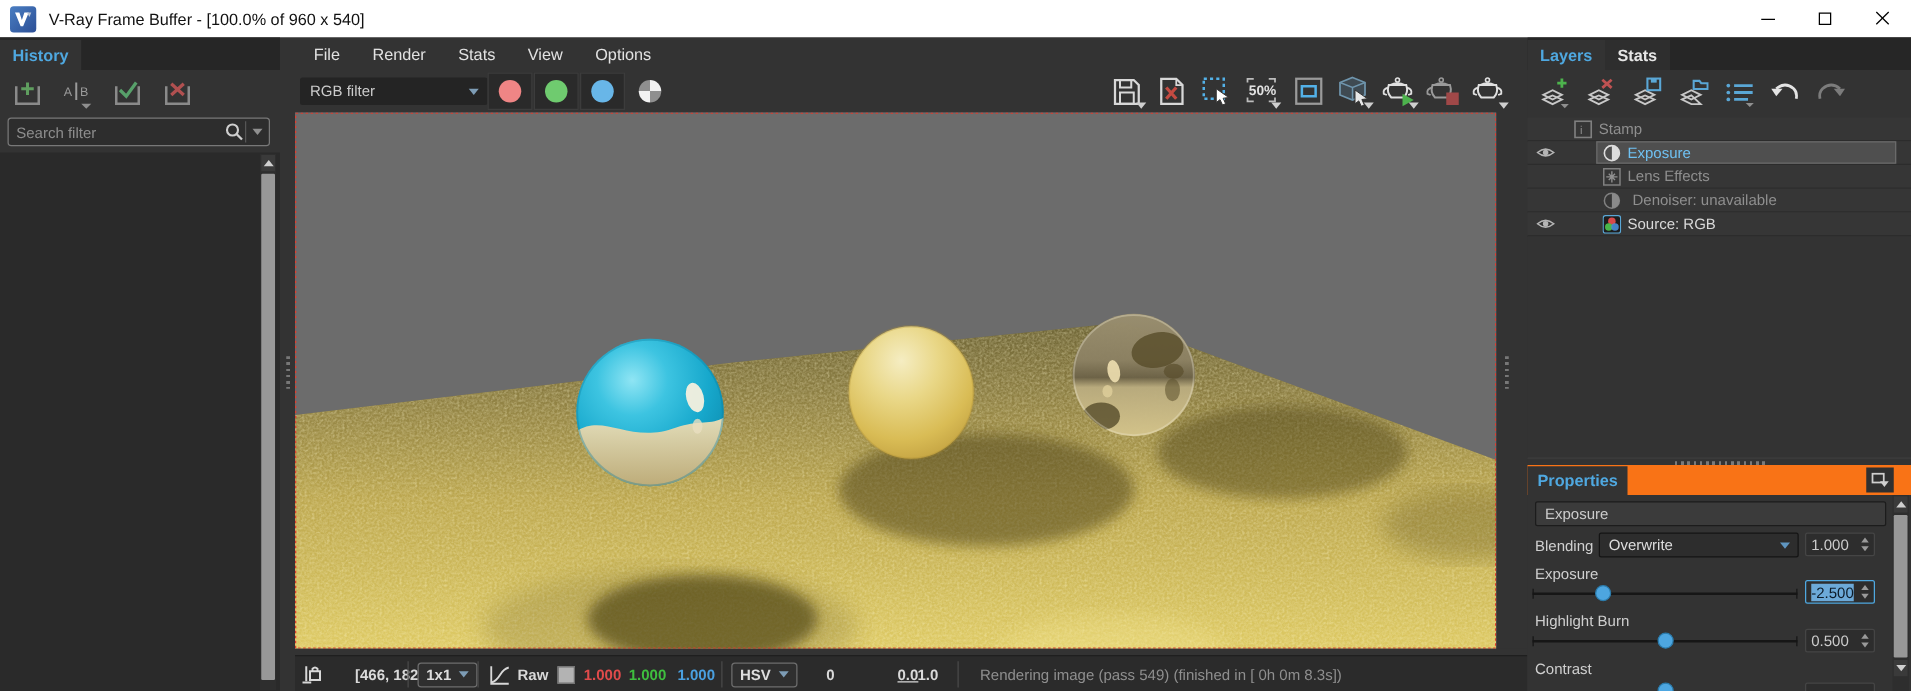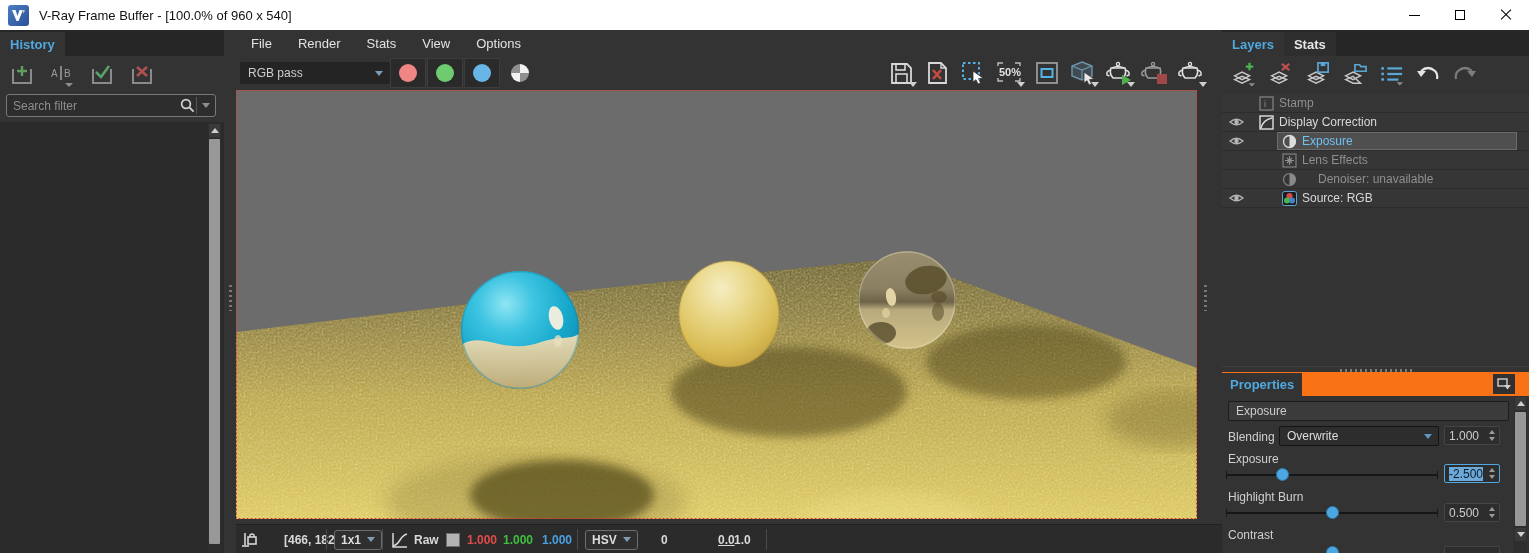--- a/index.html
+++ b/index.html
@@ -222,21 +222,21 @@
     <div class="menubar">
       <div class="menu-item">File</div>
       <div class="menu-item">Render</div>
       <div class="menu-item">Stats</div>
       <div class="menu-item">View</div>
       <div class="menu-item">Options</div>
     </div>
 
     <div class="toolbar">
       <div class="chan-select">
-        <span>RGB pass</span>
+        <span>RGB filter</span>
         <div class="tri-dn"></div>
       </div>
       <div class="circ-btn" style="left:154px;">
           <div class="circ" style="background:#ef8585;"></div>
         </div>
       <div class="circ-btn" style="left:191px;">
           <div class="circ" style="background:#6fcb6f;"></div>
         </div>
       <div class="circ-btn" style="left:228px;">
           <div class="circ" style="background:#68b6e8;"></div>
@@ -457,20 +457,21 @@
       <div class="abs" style="left:349px;">
         <div class="ddbox">
             <span>HSV</span>
             <div class="tri-dn"></div>
           </div>
       </div>
       <div class="abs val" style="left:425px;">0</div>
       <div class="abs val" style="left:482px;text-decoration:underline;">0.0</div>
       <div class="abs val" style="left:498px;">1.0</div>
       <div class="sep" style="left:530px;"></div>
+      <div class="abs status-msg" style="left:548px;">Rendering image (pass 549) (finished in [ 0h  0m  8.3s])</div>
     </div>
   </div>
 
   <div class="splitter-v" style="left:1200px; width:10px; background:transparent;">
       <div class="grip-v" style="left:4px;"></div>
     </div>
 
   <div class="right-panel">
     <div class="tabrow">
       <div class="tab active">Layers</div>
@@ -538,35 +539,20 @@
       <div class="layer-row">
         <span class="licon" style="left:37px;">
           <svg width="15" height="15" viewBox="0 0 15 15">
               <rect x="1" y="1" width="13" height="13" fill="none" stroke="#808080" stroke-width="1.3"></rect>
               <text x="5" y="11" font-size="9" fill="#909090" font-family="sans-serif">i</text>
             </svg>
         </span>
         <span class="lname dim" style="left:57px;">Stamp</span>
       </div>
 
-      <div class="layer-row">
-        <span class="eye">
-          <svg width="15" height="12" viewBox="0 0 15 12">
-              <path d="M1,6 Q7.5,0.5 14,6 Q7.5,11.5 1,6 Z" fill="none" stroke="#b5b5b5" stroke-width="1.3"></path>
-              <circle cx="7.5" cy="6" r="2.2" fill="#b5b5b5"></circle>
-            </svg>
-        </span>
-        <span class="licon" style="left:37px;">
-          <svg width="15" height="15" viewBox="0 0 15 15">
-              <rect x="1" y="1" width="13" height="13" fill="none" stroke="#e0e0e0" stroke-width="1.4"></rect>
-              <path d="M2,13 Q4,5 13,3" fill="none" stroke="#e0e0e0" stroke-width="1.4"></path>
-            </svg>
-        </span>
-        <span class="lname normal" style="left:57px;">Display Correction</span>
-      </div>
 
       <div class="layer-row">
         <div class="row-sel"></div>
         <span class="eye">
           <svg width="15" height="12" viewBox="0 0 15 12">
               <path d="M1,6 Q7.5,0.5 14,6 Q7.5,11.5 1,6 Z" fill="none" stroke="#b5b5b5" stroke-width="1.3"></path>
               <circle cx="7.5" cy="6" r="2.2" fill="#b5b5b5"></circle>
             </svg>
         </span>
         <span class="licon" style="left:60px;">
@@ -588,21 +574,21 @@
         <span class="lname dim" style="left:80px;">Lens Effects</span>
       </div>
 
       <div class="layer-row">
         <span class="licon" style="left:60px;">
           <svg width="15" height="15" viewBox="0 0 15 15">
               <circle cx="7.5" cy="7.5" r="6" fill="none" stroke="#808080" stroke-width="1.2"></circle>
               <path d="M7.5,1.5 A6,6 0 0,1 7.5,13.5 Z" fill="#8a8a8a"></path>
             </svg>
         </span>
-        <span class="lname dim" style="left:96px;">Denoiser: unavailable</span>
+        <span class="lname dim" style="left:84px;">Denoiser: unavailable</span>
       </div>
 
       <div class="layer-row">
         <span class="eye">
           <svg width="15" height="12" viewBox="0 0 15 12">
               <path d="M1,6 Q7.5,0.5 14,6 Q7.5,11.5 1,6 Z" fill="none" stroke="#b5b5b5" stroke-width="1.3"></path>
               <circle cx="7.5" cy="6" r="2.2" fill="#b5b5b5"></circle>
             </svg>
         </span>
         <span class="licon" style="left:60px;">

